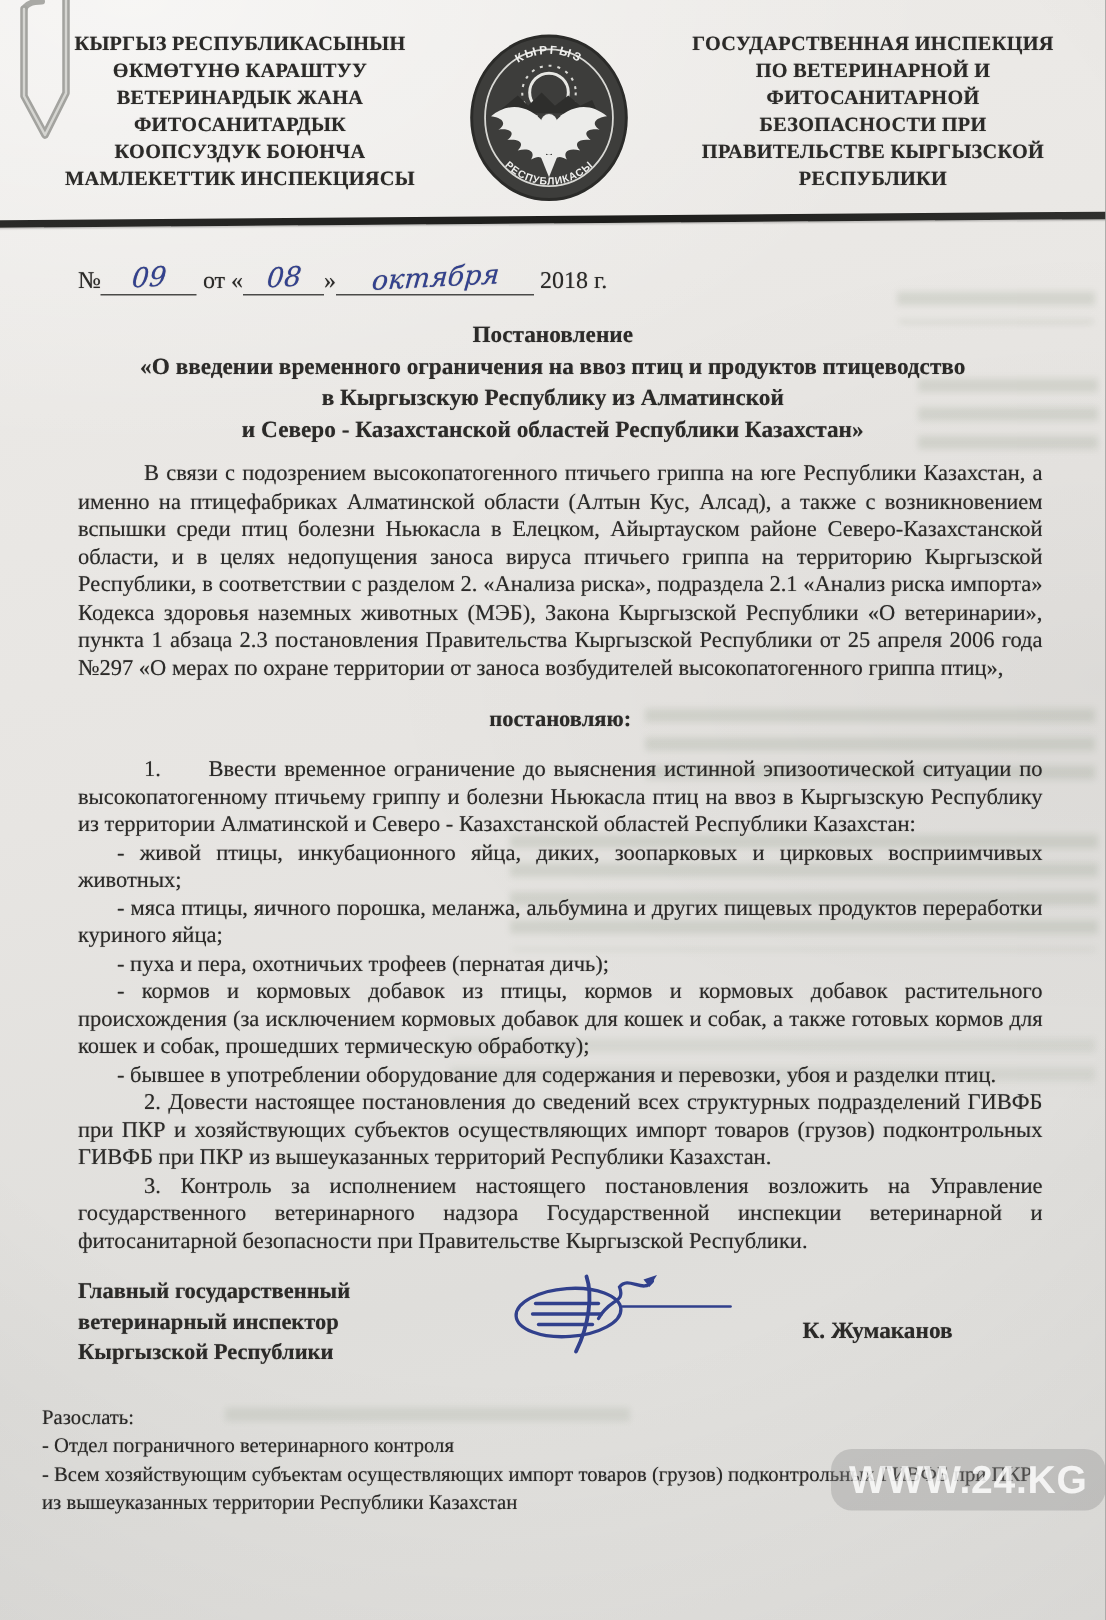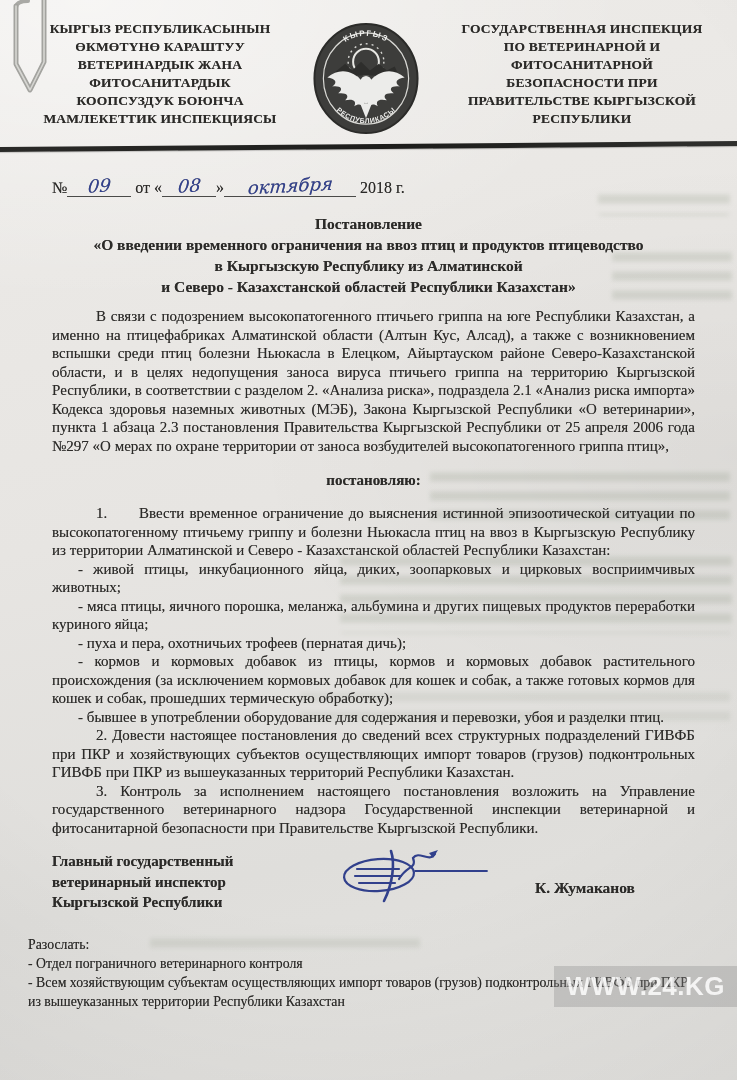--- a/index.html
+++ b/index.html
@@ -64,20 +64,21 @@
   
   .dist { margin:14px 42px 0 28px; font-size:13.8px; line-height:19px; position:relative; z-index:10; }
   .dist p { margin:0; }
 
   
   .watermark-band {
     position:absolute; right:0; top:966px; width:183px; height:41px;
     background: rgba(141,141,139,0.35);
     display:flex; align-items:center; justify-content:center;
     z-index:45;
+    border-radius:14px;
   }
   .watermark-text {
     font-family:"Liberation Sans", sans-serif; font-weight:bold;
     font-size:26px; letter-spacing:0.5px; color: rgba(255,255,255,0.82);
   }
 
   
   .paperclip { position:absolute; left:4px; top:0; z-index:30; }
 
   

